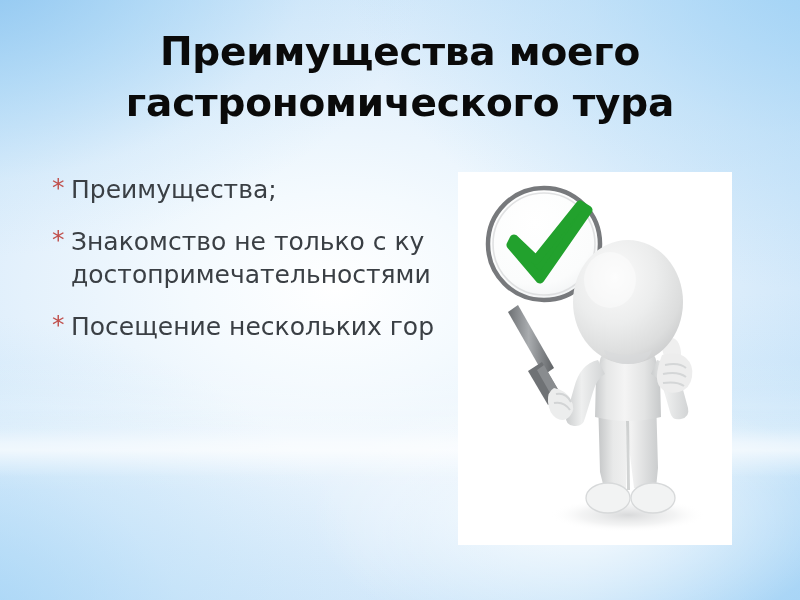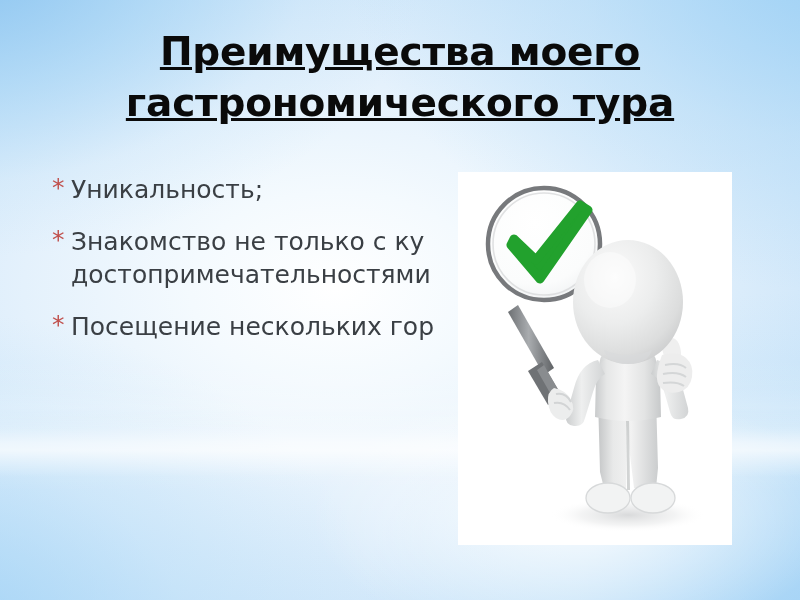--- a/index.html
+++ b/index.html
@@ -100,21 +100,20 @@
     left: 64px;
     top: 26px;
     width: 672px;
     text-align: center;
     font-size: 39px;
     line-height: 51px;
     font-weight: bold;
     color: #0a0a0a;
     letter-spacing: -0.2px;
     white-space: pre-line;
-    text-decoration: underline;
   }
 
   
   #bullets {
     position: absolute;
     left: 50px;
     top: 173px;
     width: 700px;
   }
   .bullet {
@@ -166,21 +165,21 @@
   <div class="bg-layer bg-band2"></div>
   <div class="bg-layer bg-band"></div>
 
   <div id="title">Преимущества моего
 гастрономического тура</div>
 
   <div id="bullets">
 
     <div class="bullet">
       <span class="mark">*</span>
-      <span class="txt">Уникальность;</span>
+      <span class="txt">Преимущества;</span>
     </div>
 
     <div class="bullet">
       <span class="mark">*</span>
       <span class="txt">Знакомство не только с ку&nbsp;&nbsp;&nbsp;&nbsp;&nbsp;&nbsp;&nbsp;&nbsp; достопримечательностями</span>
     </div>
 
     <div class="bullet">
       <span class="mark">*</span>
       <span class="txt">Посещение нескольких гор</span>

